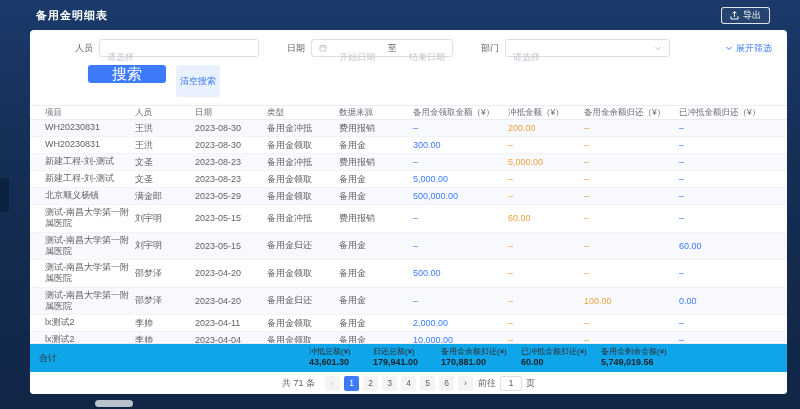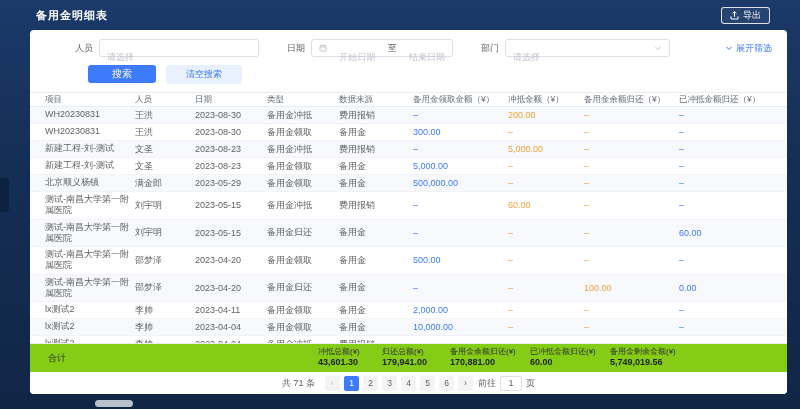--- a/index.html
+++ b/index.html
@@ -38,47 +38,47 @@
   .placeholder { color:#c0c4cc;margin-top:18px; }
   .person-box { width:160px; }
   .date-box { width:142px; margin-left:0; justify-content:space-between; }
   .dept-box { width:165px; justify-content:space-between; cursor:pointer; }
   .gap { margin-left:28px; }
   .expand-toggle { margin-left:auto; display:flex; align-items:center; gap:3px; color:#3e7bfa; cursor:pointer; white-space:nowrap; }
 
   .btn-row { display:flex; gap:10px; padding:8px 0 8px 58px; }
   .btn-search {
     background:#3e7bfa; color:#fff; border:none; border-radius:3px;
-    font-size:10px; height:18px; padding:0 24px; cursor:pointer;
+    font-size:15px; height:18px; padding:0 24px; cursor:pointer;
   }
   .btn-clear {
     background:#e9f1ff; color:#3e7bfa; border:none; border-radius:3px;
-    font-size:9px; height:19px; padding:0 20px; cursor:pointer;
+    font-size:9px; height:32px; padding:0 4px; cursor:pointer;
   }
 
   
   .thead {
     display:flex; align-items:center; height:15px; padding:0 15px;
     border-top:1px solid #e9edf3; border-bottom:1px solid #e9edf3;
     color:#646b76; font-size:8.5px; white-space:nowrap;
   }
   .tbody { flex:1; overflow:hidden; font-size:9px; }
   .tr { display:flex; align-items:center; min-height:17px; padding:0 15px; border-bottom:1px solid #f1f3f8; cursor:pointer; }
   .tr:nth-child(odd) { background:#f7f9fc; }
   .th,.td { flex:none; padding-right:6px; overflow:hidden; white-space:nowrap; }
   .td.c0 { white-space:normal; line-height:1.25; padding-top:2px; padding-bottom:2px; }
   .c0{width:90px;} .c1{width:60px;} .c2{width:72px;} .c3{width:72px;} .c4{width:74px;}
   .c5{width:95px;} .c6{width:76px;} .c7{width:95px;} .c8{width:93px; padding-right:0;}
   .val-blue { color:#3e7bfa; }
   .val-orange { color:#f0a23c; }
 
   
   .summary {
-    display:flex; align-items:center; height:29px; padding:0 18px;
-    background:#84cc16; border-top:1px solid #e9edf3; font-size:9px;
+    display:flex; align-items:center; height:29px; padding:0 9px;
+    background:#0ea5e9; border-top:1px solid #e9edf3; font-size:9px;
   }
   .sum-total-label { width:270px; color:#303133; }
   .summary-items { display:flex; flex:1; }
   .sum-item { display:flex; flex-direction:column; justify-content:center; line-height:1.25; }
   .si0{width:88px;} .si1{width:64px;} .si2{width:68px;} .si3{width:80px;} .si4{width:80px;} .si5{flex:1;}
   .sum-l { font-size:8px; color:#303133; }
   .sum-v { font-size:9px; font-weight:bold; color:#1f2329; }
 
   
   .pagination {

